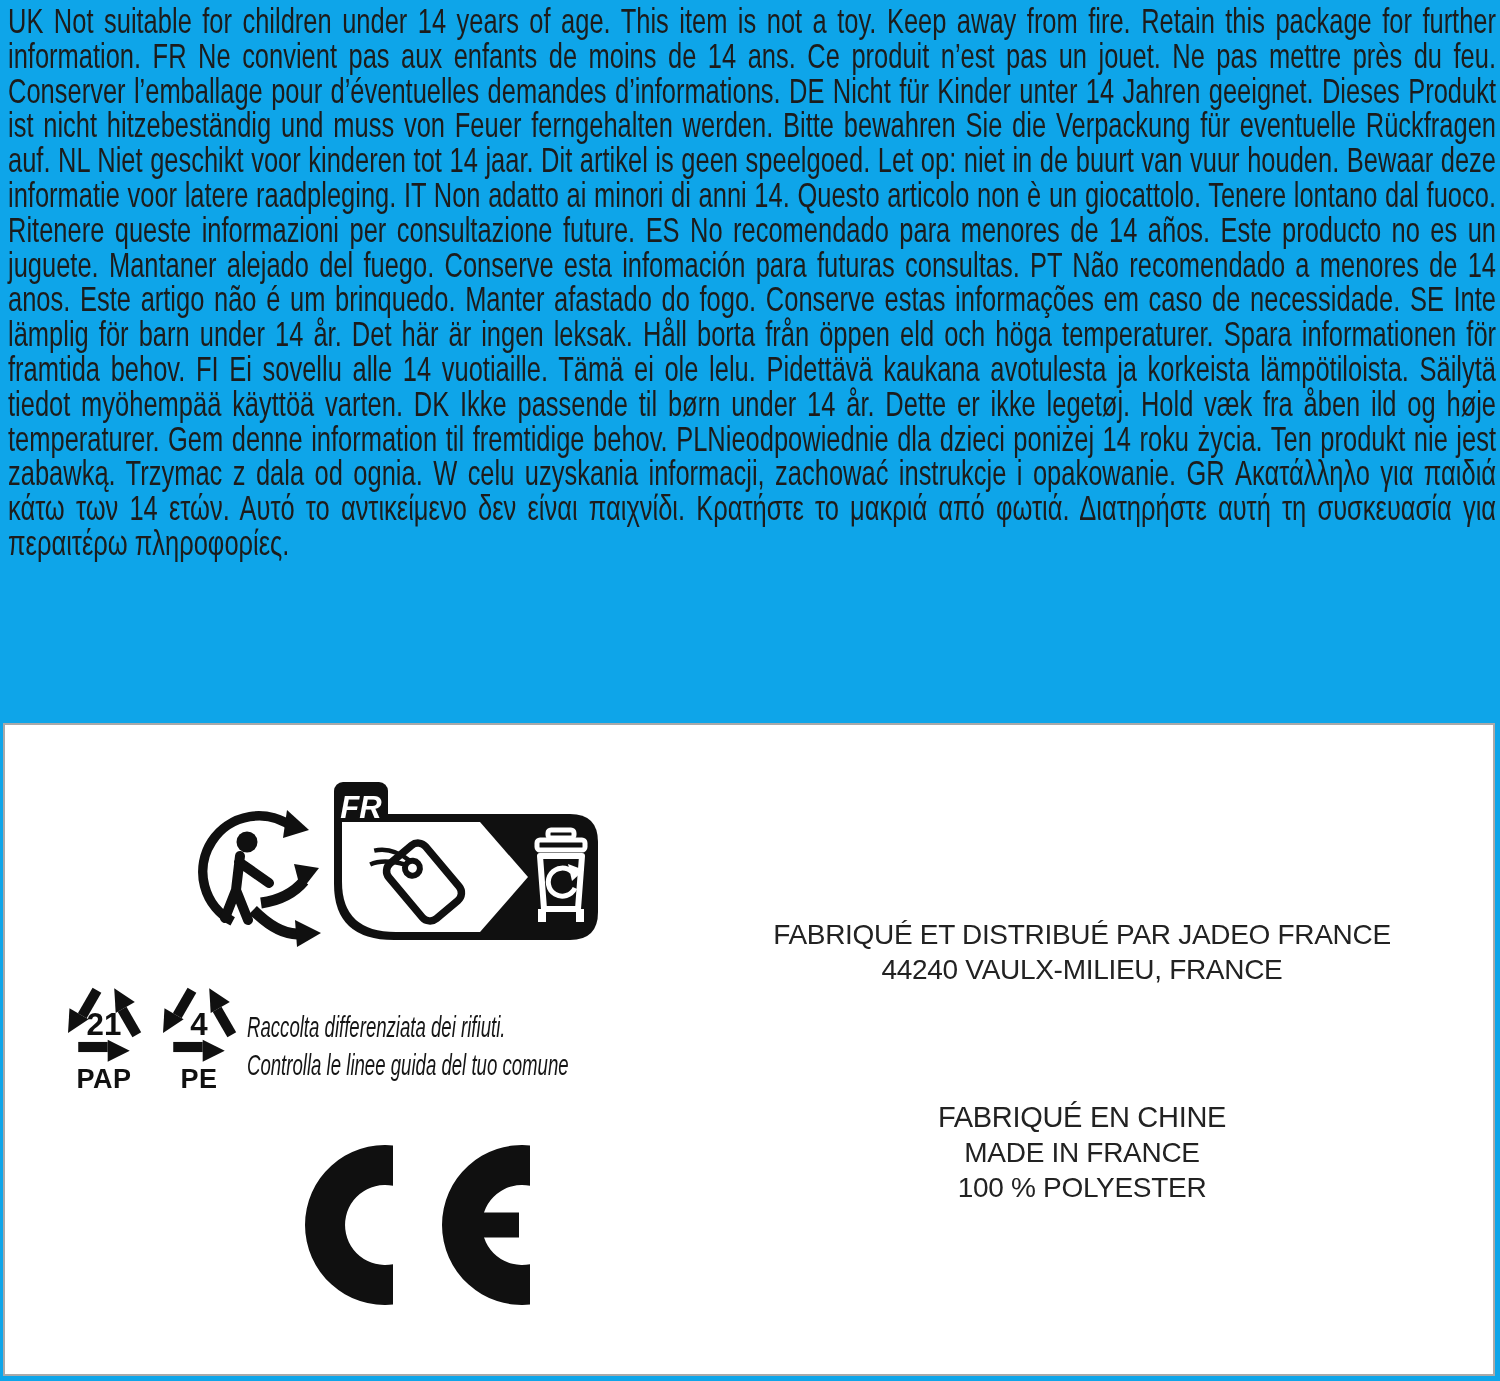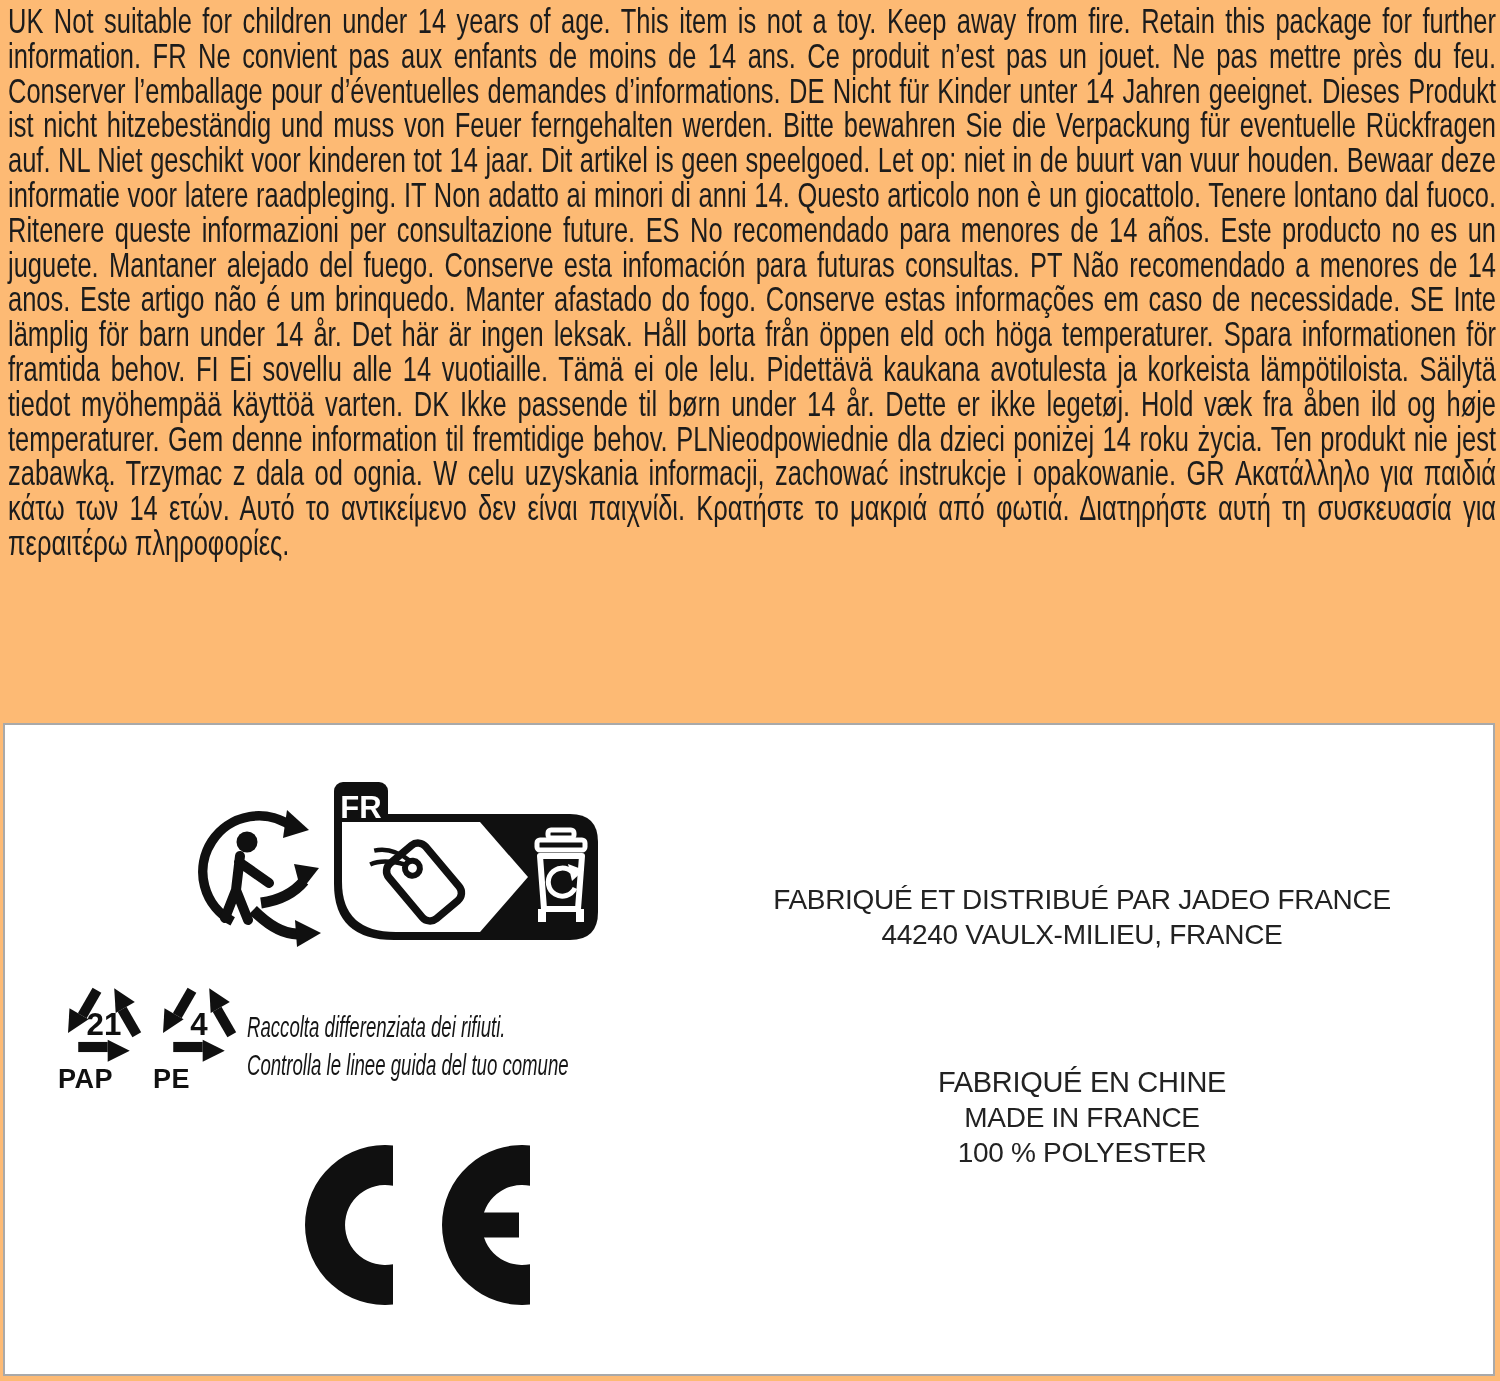--- a/index.html
+++ b/index.html
@@ -1,33 +1,33 @@
 <!DOCTYPE html>
 <html><head>
 <meta charset="utf-8">
 <style>
   html,body{margin:0;padding:0;background:#fff;}
-  .page{position:relative;width:1500px;height:1381px;background:#fdba74;overflow:hidden;
+  .page{position:relative;width:1500px;height:1381px;background:#0ea5e9;overflow:hidden;
         font-family:"Liberation Sans",sans-serif;color:#1a1a1a;}
   
   .warning{position:absolute;left:8px;top:4px;width:2044px;
            transform:scaleX(0.728);transform-origin:0 0;
            font-size:35px;line-height:34.8px;text-align:justify;color:#1c1c1c;}
   
   .info-box{position:absolute;left:3px;top:723px;right:5px;bottom:5px;
             border:2px solid #a9a9a9;background:#fff;}
   .abs{position:absolute;}
   .note{left:242px;top:283px;width:560px;font-style:italic;font-size:30px;line-height:38px;
         transform:scaleX(0.62);transform-origin:0 0;color:#151515;font-weight:500;}
   .mfg,.origin{left:727px;width:700px;text-align:center;font-size:28px;line-height:35px;
-               letter-spacing:-0.3px;color:#222;}
+               letter-spacing:-0.3px;color:#222;margin-top:35px;}
   .mfg{top:157px;}
   .origin{top:340px;}
   .origin .b1{font-weight:normal;font-size:29px;}
-  .recy{width:92px;text-align:left;}
+  .recy{width:92px;text-align:center;}
   .recy .mat{font-weight:bold;font-size:27px;letter-spacing:0.5px;margin-top:-6px;color:#111;}
   svg{display:block;}
   .recy svg text{font-family:"Liberation Sans",sans-serif;}
   .frtag{font-family:"Liberation Sans",sans-serif;font-weight:bold;}
 </style>
 </head>
 <body>
 
 <div class="page">
 
@@ -41,21 +41,21 @@
         <polygon points="92,4 114,24 88,32"></polygon>
         <circle cx="52" cy="36" r="10.5"></circle>
         <path d="M45 50 L41 84 M41 84 L30 112 M41 84 L53 114 M44 56 L74 77" fill="none" stroke="#101010" stroke-width="10" stroke-linecap="round" stroke-linejoin="round"></path>
         <path d="M66 97 Q94 93 109 75" fill="none" stroke="#101010" stroke-width="11"></path>
         <polygon points="124,62 99,58 106,85"></polygon>
         <path d="M58 104 Q82 128 102 128" fill="none" stroke="#101010" stroke-width="11"></path>
         <polygon points="126,127 100,114 102,141"></polygon>
       </svg>
     </div>
 
-    <div class="abs" style="left:327px;top:57px;">
+    <div class="abs" style="left:327px;top:57px;font-style:italic;">
       <svg width="268" height="160" viewBox="0 0 268 160">
         <path d="M 2 32 H 238 Q 266 32 266 60 V 130 Q 266 158 238 158 H 62 Q 2 158 2 102 Z" fill="#101010"></path>
         <rect x="2" y="0" width="54" height="48" rx="9" fill="#101010"></rect>
         <text class="frtag" x="29" y="36" font-size="31" fill="#ffffff" text-anchor="middle">FR</text>
         <path d="M 10 40 H 148 L 196 95 L 148 150 H 64 Q 10 150 10 100 Z" fill="#ffffff"></path>
         <g transform="translate(92,100) rotate(-40)">
           <rect x="-24" y="-36" width="48" height="72" rx="10" fill="#ffffff" stroke="#101010" stroke-width="7.5"></rect>
           <circle cx="0" cy="-18" r="7.5" fill="#ffffff" stroke="#101010" stroke-width="6"></circle>
           <path d="M -3 -25 Q -16 -44 -30 -48 M 3 -25 Q -2 -48 -18 -56" fill="none" stroke="#101010" stroke-width="4.5"></path>
         </g>

